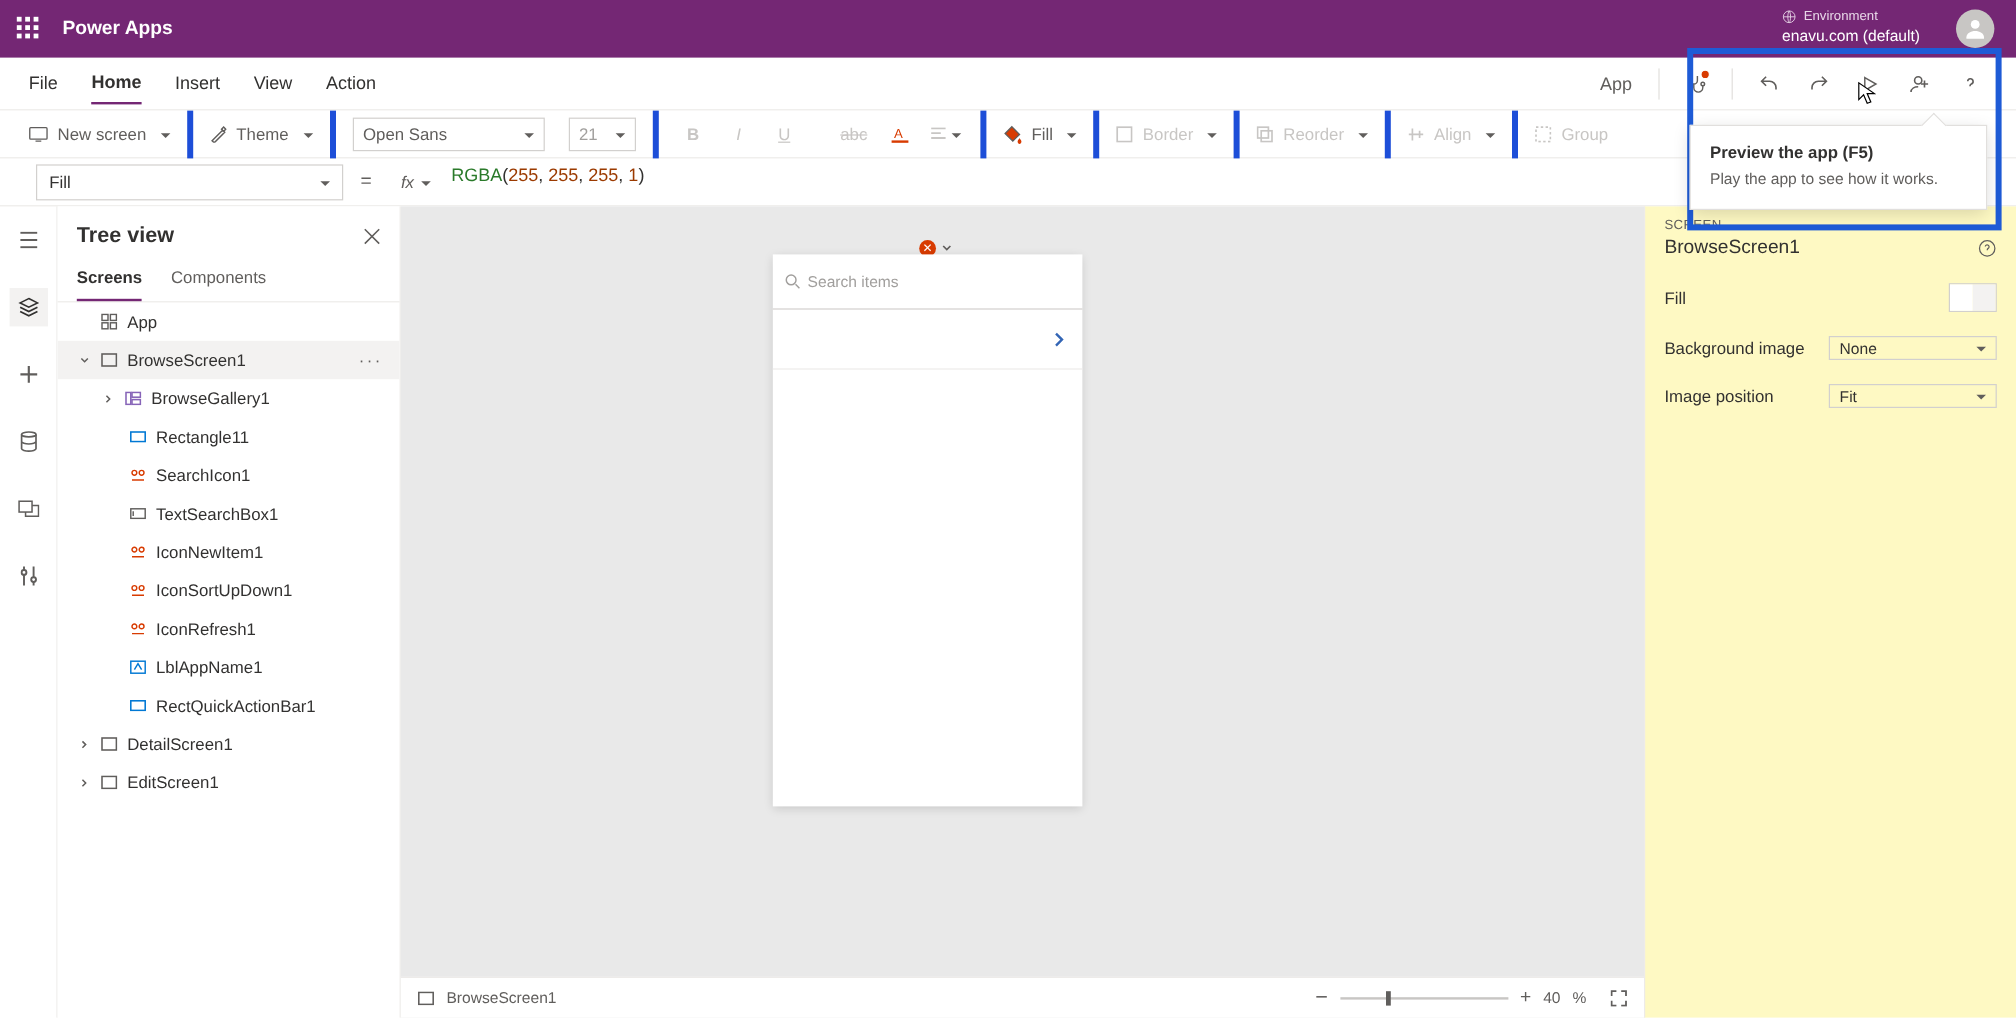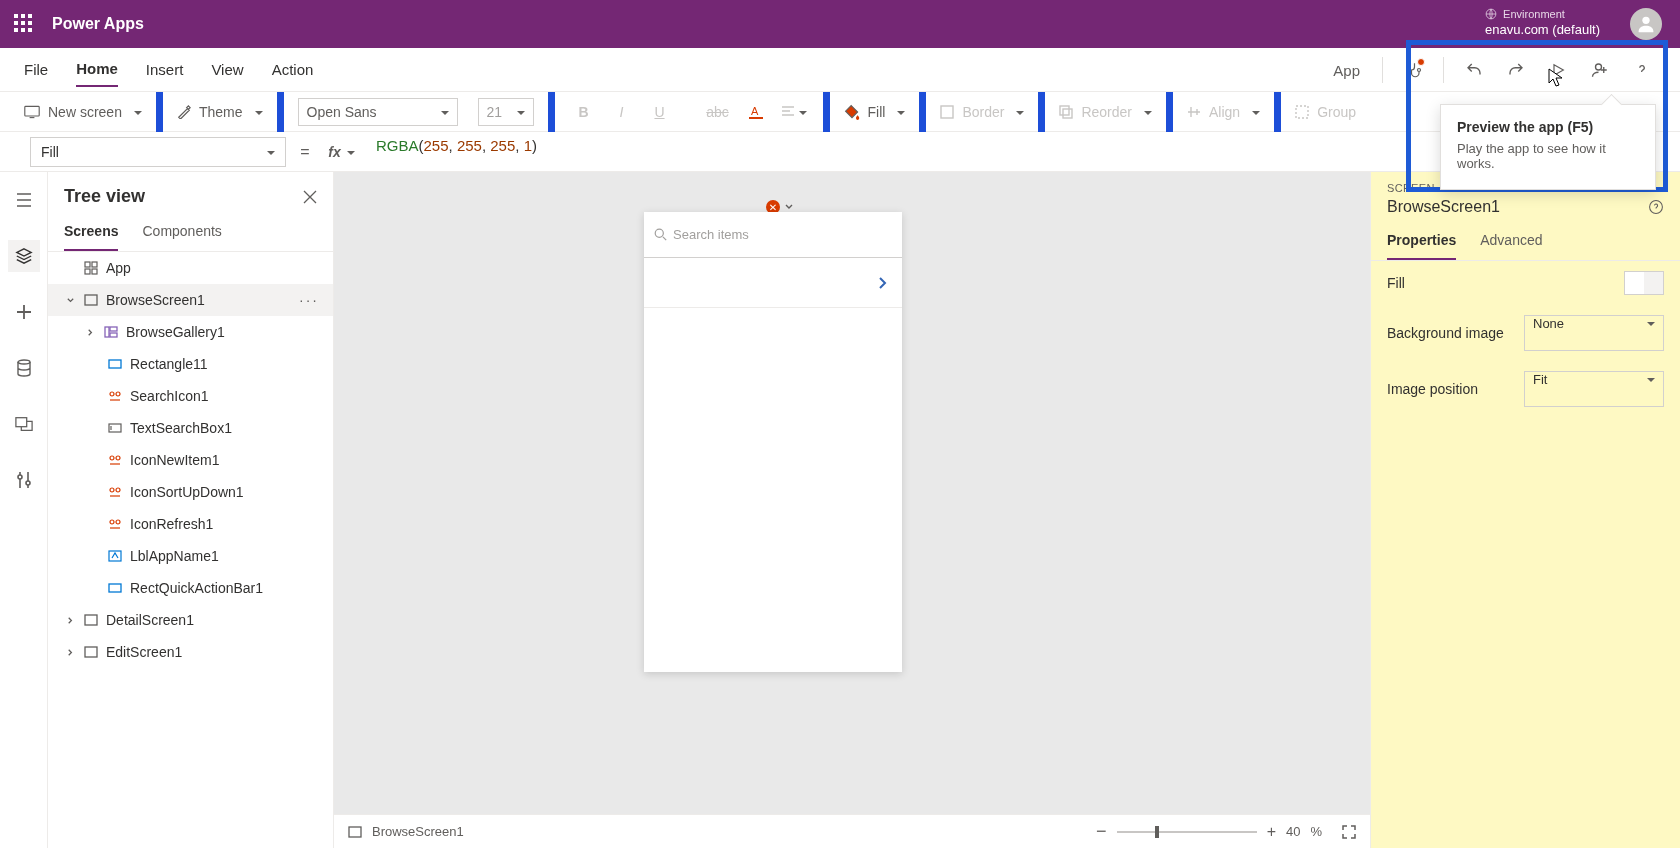--- a/index.html
+++ b/index.html
@@ -24,44 +24,44 @@
   .menurow .mitem.active { font-weight:600; border-bottom:2px solid #742774; }
   .menurow .right-tools { position:absolute; right:20px; top:0; height:44px; display:flex; align-items:center; gap:6px; }
   .menurow .right-tools .tool { width:36px;height:36px;display:flex;align-items:center;justify-content:center;color:#605e5c;cursor:pointer; position:relative; }
   .menurow .right-tools .sep { width:1px;height:26px;background:#e1dfdd; margin:0 6px;}
   .menurow .right-tools .app { font-size:15px; color:#605e5c; margin-right:10px; }
   .menurow .right-tools .notif-dot { position:absolute; top:6px; right:6px; width:8px;height:8px;border-radius:50%;background:#d83b01; border:1px solid #fff;}
 
   .highlight-box { position:absolute; top:40px; right:12px; width:262px; height:152px; border:5px solid #1e5bd6; z-index:50; pointer-events:none; }
 
   .tooltip {
-    position:absolute; top:104px; right:24px; width:216px; background:#fff; border:1px solid #e1dfdd; box-shadow:0 4px 14px rgba(0,0,0,0.15); padding:14px 16px 18px 16px; z-index:60; font-size:13px;
+    position:absolute; top:104px; right:24px; width:248px; background:#fff; border:1px solid #e1dfdd; box-shadow:0 4px 14px rgba(0,0,0,0.15); padding:14px 16px 18px 16px; z-index:60; font-size:13px;
   }
   .tooltip::before {
     content:""; position:absolute; top:-8px; right:36px; width:14px;height:14px; background:#fff; border-left:1px solid #e1dfdd; border-top:1px solid #e1dfdd; transform:rotate(45deg);
   }
   .tooltip .tt-title { font-weight:600; margin-bottom:6px; font-size:14px;}
   .tooltip .tt-body { color:#605e5c; }
 
   .cursor-arrow { position:absolute; top:68px; right:116px; z-index:70; width:16px;height:20px;}
 
   
   .ribbon { height:40px; border-bottom:1px solid #edebe9; display:flex; align-items:center; padding:0 10px; gap:0; color:#a19f9d; font-size:14px;}
-  .ribbon .rgroup { display:flex; align-items:center; padding:0 14px; height:40px; border-right:7px solid #1d4ed8; gap:8px; white-space:nowrap;}
+  .ribbon .rgroup { display:flex; align-items:center; padding:0 14px; height:40px; border-right:5px solid #1d4ed8; gap:8px; white-space:nowrap;}
   .ribbon .rgroup .lbl { color:#605e5c; }
   .ribbon .rgroup.dim .lbl, .ribbon .rgroup.dim svg { color:#c8c6c4; }
   .ribbon .fontname { width:160px;height:28px;border:1px solid #d2d0ce;background:#fff;padding:0 8px;display:flex;align-items:center;color:#605e5c;justify-content:space-between;}
   .ribbon .fontsize { width:56px;height:28px;border:1px solid #d2d0ce;background:#fff;padding:0 8px;display:flex;align-items:center;color:#a19f9d;justify-content:space-between;}
   .ribbon .tbtn { width:30px;height:30px;display:flex;align-items:center;justify-content:center;color:#c8c6c4;}
 
   
   .fbar { height:40px; border-bottom:1px solid #edebe9; display:flex; align-items:center; padding:0 12px 0 30px; gap:10px;}
   .fbar .propdd { width:256px;height:30px;border:1px solid #d2d0ce;background:#fff;padding:0 10px;display:flex;align-items:center;justify-content:space-between;font-size:14px;}
   .fbar .eq { width:18px;text-align:center;font-size:16px;color:#605e5c;}
-  .fbar .fx { width:36px;height:30px;display:flex;align-items:center;justify-content:center;border-right:1px solid transparent;color:#605e5c;font-style:italic;font-family:'Segoe UI',serif;gap:2px;font-weight:bold;}
+  .fbar .fx { width:36px;height:30px;display:flex;align-items:center;justify-content:flex-end;border-right:1px solid transparent;color:#605e5c;font-style:italic;font-family:'Segoe UI',serif;gap:2px;}
   .fbar .formula { flex:1;height:30px;border:none;outline:none;font-family:Consolas,monospace;font-size:15px;padding:0 6px;}
   .fbar .formula .fn{color:#2a7a2a;} .fbar .formula .num{color:#9b3a00;} .fbar .formula .p{color:#323130;}
 
   
   .main { position:absolute; top:172px; bottom:0; left:0; right:0; display:flex; }
 
   .leftrail { width:48px; border-right:1px solid #edebe9; display:flex; flex-direction:column; align-items:center; padding-top:12px; gap:24px; color:#605e5c;}
   .leftrail .rail-btn { width:32px;height:32px;display:flex;align-items:center;justify-content:center;cursor:pointer;}
   .leftrail .rail-btn.active { background:#f3f2f1; }
 
@@ -101,21 +101,21 @@
   .statusbar .zoomtrack .thumb{position:absolute;left:38px;top:-5px;width:4px;height:12px;background:#605e5c;}
 
   
   .proppanel { width:310px; border-left:1px solid #edebe9; background:#fef9c3; display:flex;flex-direction:column;}
   .proppanel .pp-lbl { font-size:11px;color:#605e5c;padding:10px 16px 0 16px;letter-spacing:0.3px;}
   .proppanel .pp-title { font-size:16px;padding:4px 16px 10px 16px;display:flex;align-items:center;justify-content:space-between;}
   .proppanel .pp-tabs { display:flex; gap:24px; padding:0 16px; border-bottom:1px solid #edebe9;}
   .proppanel .pp-tabs .tab { padding:6px 0 10px 0; font-size:14px; color:#605e5c; cursor:pointer;}
   .proppanel .pp-tabs .tab.active { color:#323130; font-weight:600; border-bottom:2px solid #742774;}
   .proppanel .prow { display:flex; align-items:center; justify-content:space-between; padding:10px 16px;font-size:14px;}
-  .proppanel .prow .pval { width:140px;height:36px;border:1px solid #d2d0ce;display:flex;align-items:flex-start;justify-content:space-between;padding:0 8px;font-size:13px;color:#323130;}
+  .proppanel .prow .pval { width:140px;height:20px;border:1px solid #d2d0ce;display:flex;align-items:center;justify-content:space-between;padding:0 8px;font-size:13px;color:#323130;}
   .proppanel .swatch { width:40px;height:24px;border:1px solid #d2d0ce;display:flex;}
   .proppanel .swatch .half{flex:1;} .proppanel .swatch .half.a{background:#fff;} .proppanel .swatch .half.b{background:#f3f2f1;}
 
   svg { display:block; }
   .chev-down::after{content:"";display:inline-block;border:4px solid transparent;border-top-color:#605e5c;margin-left:4px;transform:translateY(2px);}
 </style>
 </head>
 <body>
 
 <div class="header">
@@ -550,24 +550,20 @@
     <div class="pp-lbl">SCREEN</div>
     <div class="pp-title">
       <span>BrowseScreen1</span>
       <span>
         <svg width="16" height="16" viewBox="0 0 20 20" fill="none" stroke="#605e5c" stroke-width="1.3">
             <circle cx="10" cy="10" r="8"></circle>
             <path d="M8 8a2 2 0 1 1 3 2c-.7.4-1 1-1 1.8M10 15h.01"></path>
           </svg>
       </span>
     </div>
-    <div class="pp-tabs">
-      <div class="tab active">Properties</div>
-      <div class="tab">Advanced</div>
-    </div>
     <div class="prow">
       <span>Fill</span>
       <div class="swatch">
           <div class="half a"></div>
           <div class="half b"></div>
         </div>
     </div>
     <div class="prow">
       <span>Background image</span>
       <div class="pval">

